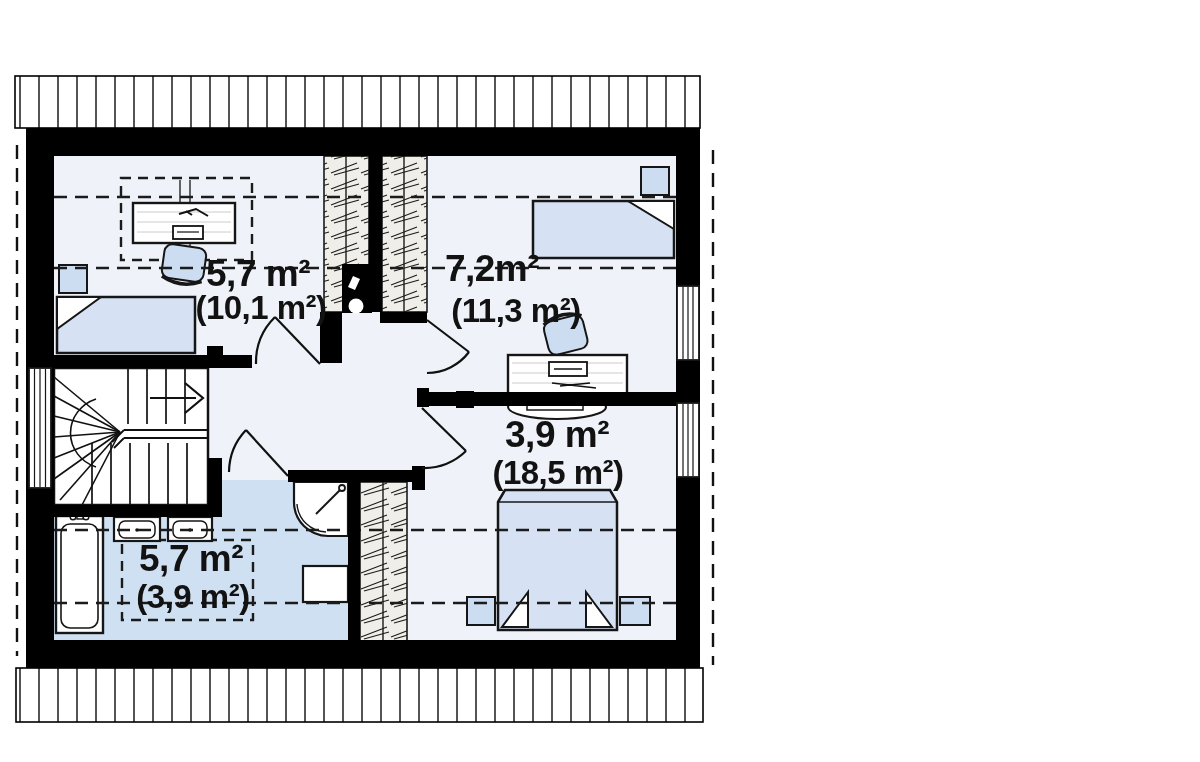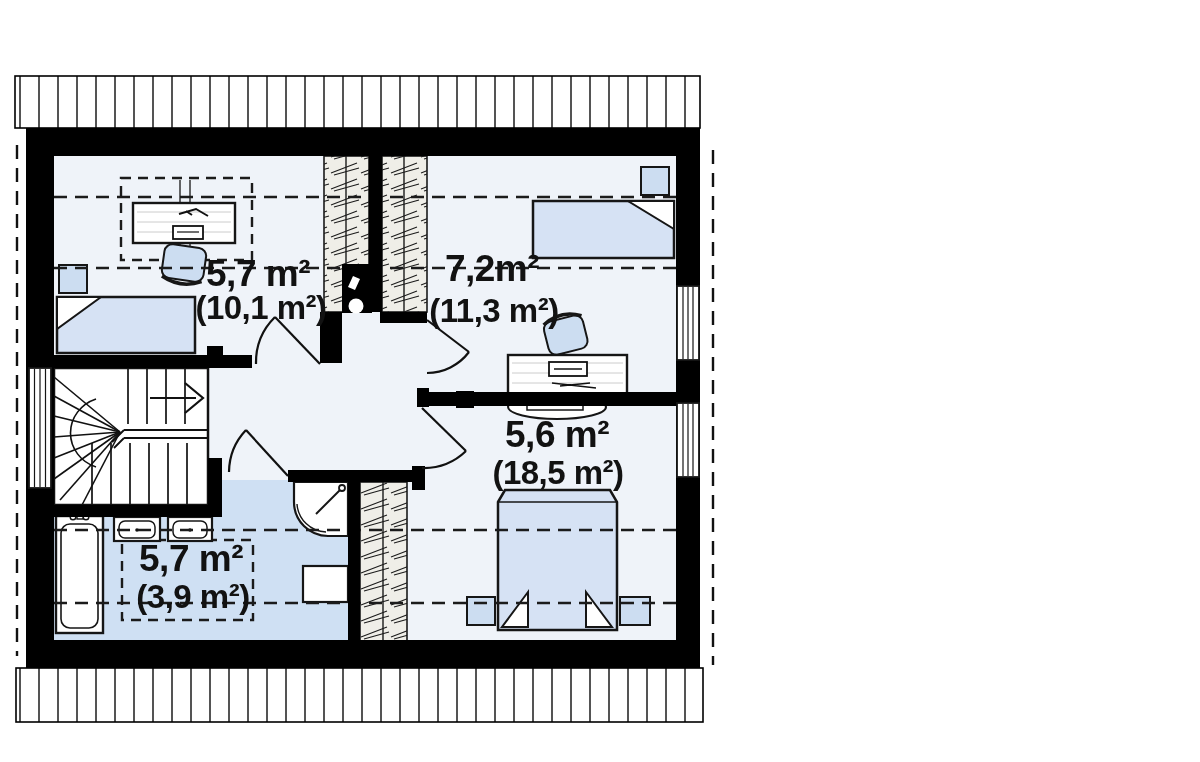--- a/index.html
+++ b/index.html
@@ -239,18 +239,18 @@
     <g stroke="#111" stroke-width="2.4" stroke-dasharray="14 9">
       <line x1="17" y1="145" x2="17" y2="656"></line>
       <line x1="713" y1="150" x2="713" y2="665"></line>
     </g>
   </g>
 </svg>
 
 <div class="lbl main" style="left:258px;top:273px">5,7 m²</div>
 <div class="lbl paren" style="left:261px;top:307px">(10,1 m²)</div>
 <div class="lbl main" style="left:492px;top:268px">7,2m²</div>
-<div class="lbl paren" style="left:494px;top:310px">(11,3 m²)</div>
+<div class="lbl paren" style="left:516px;top:310px">(11,3 m²)</div>
 <div class="lbl main" style="left:191px;top:558px">5,7 m²</div>
 <div class="lbl paren" style="left:193px;top:596px">(3,9 m²)</div>
-<div class="lbl main" style="left:557px;top:434px">5,6 m²</div>
+<div class="lbl main" style="left:557px;top:434px">3,9 m²</div>
 <div class="lbl paren" style="left:558px;top:472px">(18,5 m²)</div>
 </div>
 
 </body></html>

